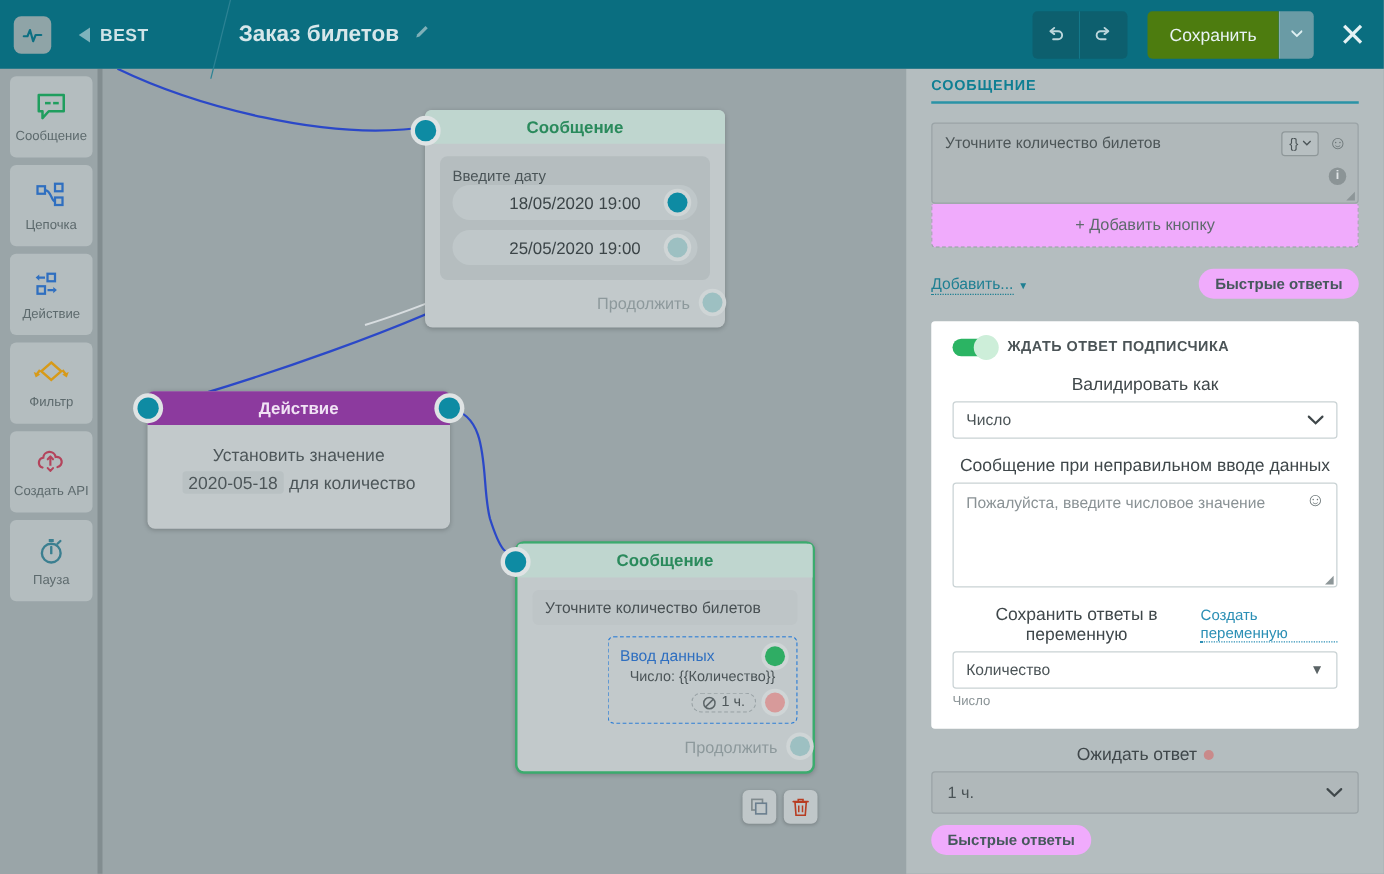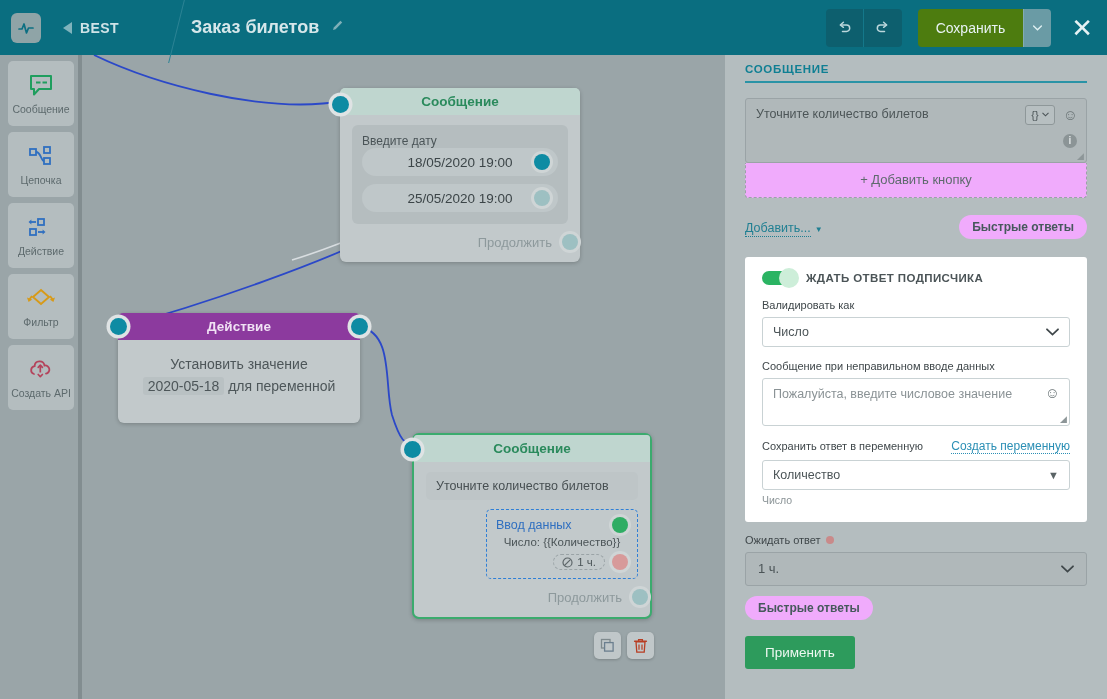--- a/index.html
+++ b/index.html
@@ -193,28 +193,28 @@
   }
   .toggle-row{ display:flex;align-items:center;gap:10px;margin-bottom:14px; }
   .toggle{
     width:34px;height:14px;border-radius:8px;background:#2bb463;position:relative;cursor:pointer;
   }
   .toggle:after{
     content:"";position:absolute;right:-3px;top:-3px;width:20px;height:20px;border-radius:50%;
     background:#cdeed9;
   }
   .toggle-lbl{ font-size:11.5px;font-weight:bold;color:#4b5457;letter-spacing:.4px; }
-  .f-label{ font-size:11px;color:#3f474a;margin-bottom:6px; }
+  .f-label{ font-size:14px;color:#3f474a;margin-bottom:6px;text-align:center; }
   .f-select{
     width:100%;height:30px;border:1px solid #c9d2d4;border-radius:3px;background:#fff;
     display:flex;align-items:center;padding:0 10px;font-size:12.5px;color:#4b5457;
     justify-content:space-between;cursor:pointer;margin-bottom:13px;
   }
   .f-textarea{
-    width:100%;height:48px;border:1px solid #c9d2d4;border-radius:3px;background:#fff;
+    width:100%;height:84px;border:1px solid #c9d2d4;border-radius:3px;background:#fff;
     padding:8px 10px;font-size:12.5px;color:#8a9295;position:relative;margin-bottom:13px;
   }
   .lbl-row{ display:flex;align-items:baseline;justify-content:space-between;margin-bottom:6px; }
   .lnk-blue{ font-size:12px;color:#2b8fb5;border-bottom:1px dotted #2b8fb5;cursor:pointer; }
   .hint{ font-size:10.5px;color:#8b9497;margin-top:-9px; }
 
   .gray-sec{ padding:12px 20px 14px; }
   .dot-red{ display:inline-block;width:8px;height:8px;border-radius:50%;background:#c98a8a;margin-left:5px; }
   .g-select{
     width:100%;height:34px;border:1px solid #9aa3a6;border-radius:3px;background:#b0b8ba;
@@ -335,20 +335,31 @@
       <svg width="26" height="24" viewBox="0 0 26 24">
         <path d="M6 16 A4 4 0 0 1 6.6 8.2 A5 5 0 0 1 16.5 7.5 A4 4 0 0 1 18 15.6" stroke="#b4445c" stroke-width="1.8" fill="none" stroke-linecap="round"></path>
         <path d="M12.3 14.5 L12.3 7.5" stroke="#b4445c" stroke-width="1.7"></path>
         <path d="M10.2 9.4 L12.3 7.2 L14.4 9.4" stroke="#b4445c" stroke-width="1.7" fill="none" stroke-linecap="round" stroke-linejoin="round"></path>
         <path d="M10.2 16.5 L12.3 18.7 L14.4 16.5" stroke="#b4445c" stroke-width="1.7" fill="none" stroke-linecap="round" stroke-linejoin="round"></path>
       </svg>
     </span>
     <span class="lbl">Создать API</span>
   </div>
 
+  <div class="tool">
+    <span class="ico">
+      <svg width="24" height="24" viewBox="0 0 24 24">
+        <circle cx="12" cy="13.5" r="7.5" stroke="#3b7f90" stroke-width="1.9" fill="none"></circle>
+        <path d="M12 13.5 L12 8.5" stroke="#3b7f90" stroke-width="1.9" stroke-linecap="round"></path>
+        <rect x="10" y="2.2" width="4" height="2.4" fill="#3b7f90"></rect>
+        <path d="M17 6 L19.3 3.8" stroke="#3b7f90" stroke-width="1.9" stroke-linecap="round"></path>
+      </svg>
+    </span>
+    <span class="lbl">Пауза</span>
+  </div>
 
 </div>
 
 <div id="canvas">
 
   <svg id="edges">
 
     <path d="M12 0 C70 28 180 60 262 46" stroke="#2b48c8" stroke-width="1.8" fill="none"></path>
 
     <path d="M330 160 C300 170 260 190 210 205" stroke="#d8dde0" stroke-width="1.6" fill="none"></path>
@@ -381,21 +392,21 @@
   </div>
 
   <div class="node" id="node-act">
     <div class="node-hdr">Действие</div>
     <div class="port dot big" style="left:-8px; top:5px;"></div>
     <div class="port dot big" style="right:-8px; top:5px;"></div>
     <div class="act-body">
       <div>Установить значение</div>
       <div>
         <span class="chip">2020-05-18</span>
-        <span>для переменной</span>
+        <span>для количество</span>
       </div>
     </div>
   </div>
 
   <div class="node msg" id="node-msg3">
     <div class="node-hdr">Сообщение</div>
     <div class="port dot big" style="left:-10px; top:6px;"></div>
     <div class="node-body">
       <div class="inputcard">Уточните количество билетов</div>
       <div class="dashed-box">
@@ -485,21 +496,21 @@
       </div>
 
       <div class="f-label">Сообщение при неправильном вводе данных</div>
       <div class="f-textarea">
         <span>Пожалуйста, введите числовое значение</span>
         <span class="smiley" style="position:absolute;right:9px;top:6px;">☺</span>
         <span class="resize-grip">◢</span>
       </div>
 
       <div class="lbl-row">
-        <span class="f-label" style="margin-bottom:0;">Сохранить ответ в переменную</span>
+        <span class="f-label" style="margin-bottom:0;">Сохранить ответы в переменную</span>
         <span class="lnk-blue">Создать переменную</span>
       </div>
       <div class="f-select" style="margin-bottom:4px;">
         <span>Количество</span>
         <span class="chev">▼</span>
       </div>
       <div class="hint" style="margin-top:0;">Число</div>
     </div>
   </div>
 

